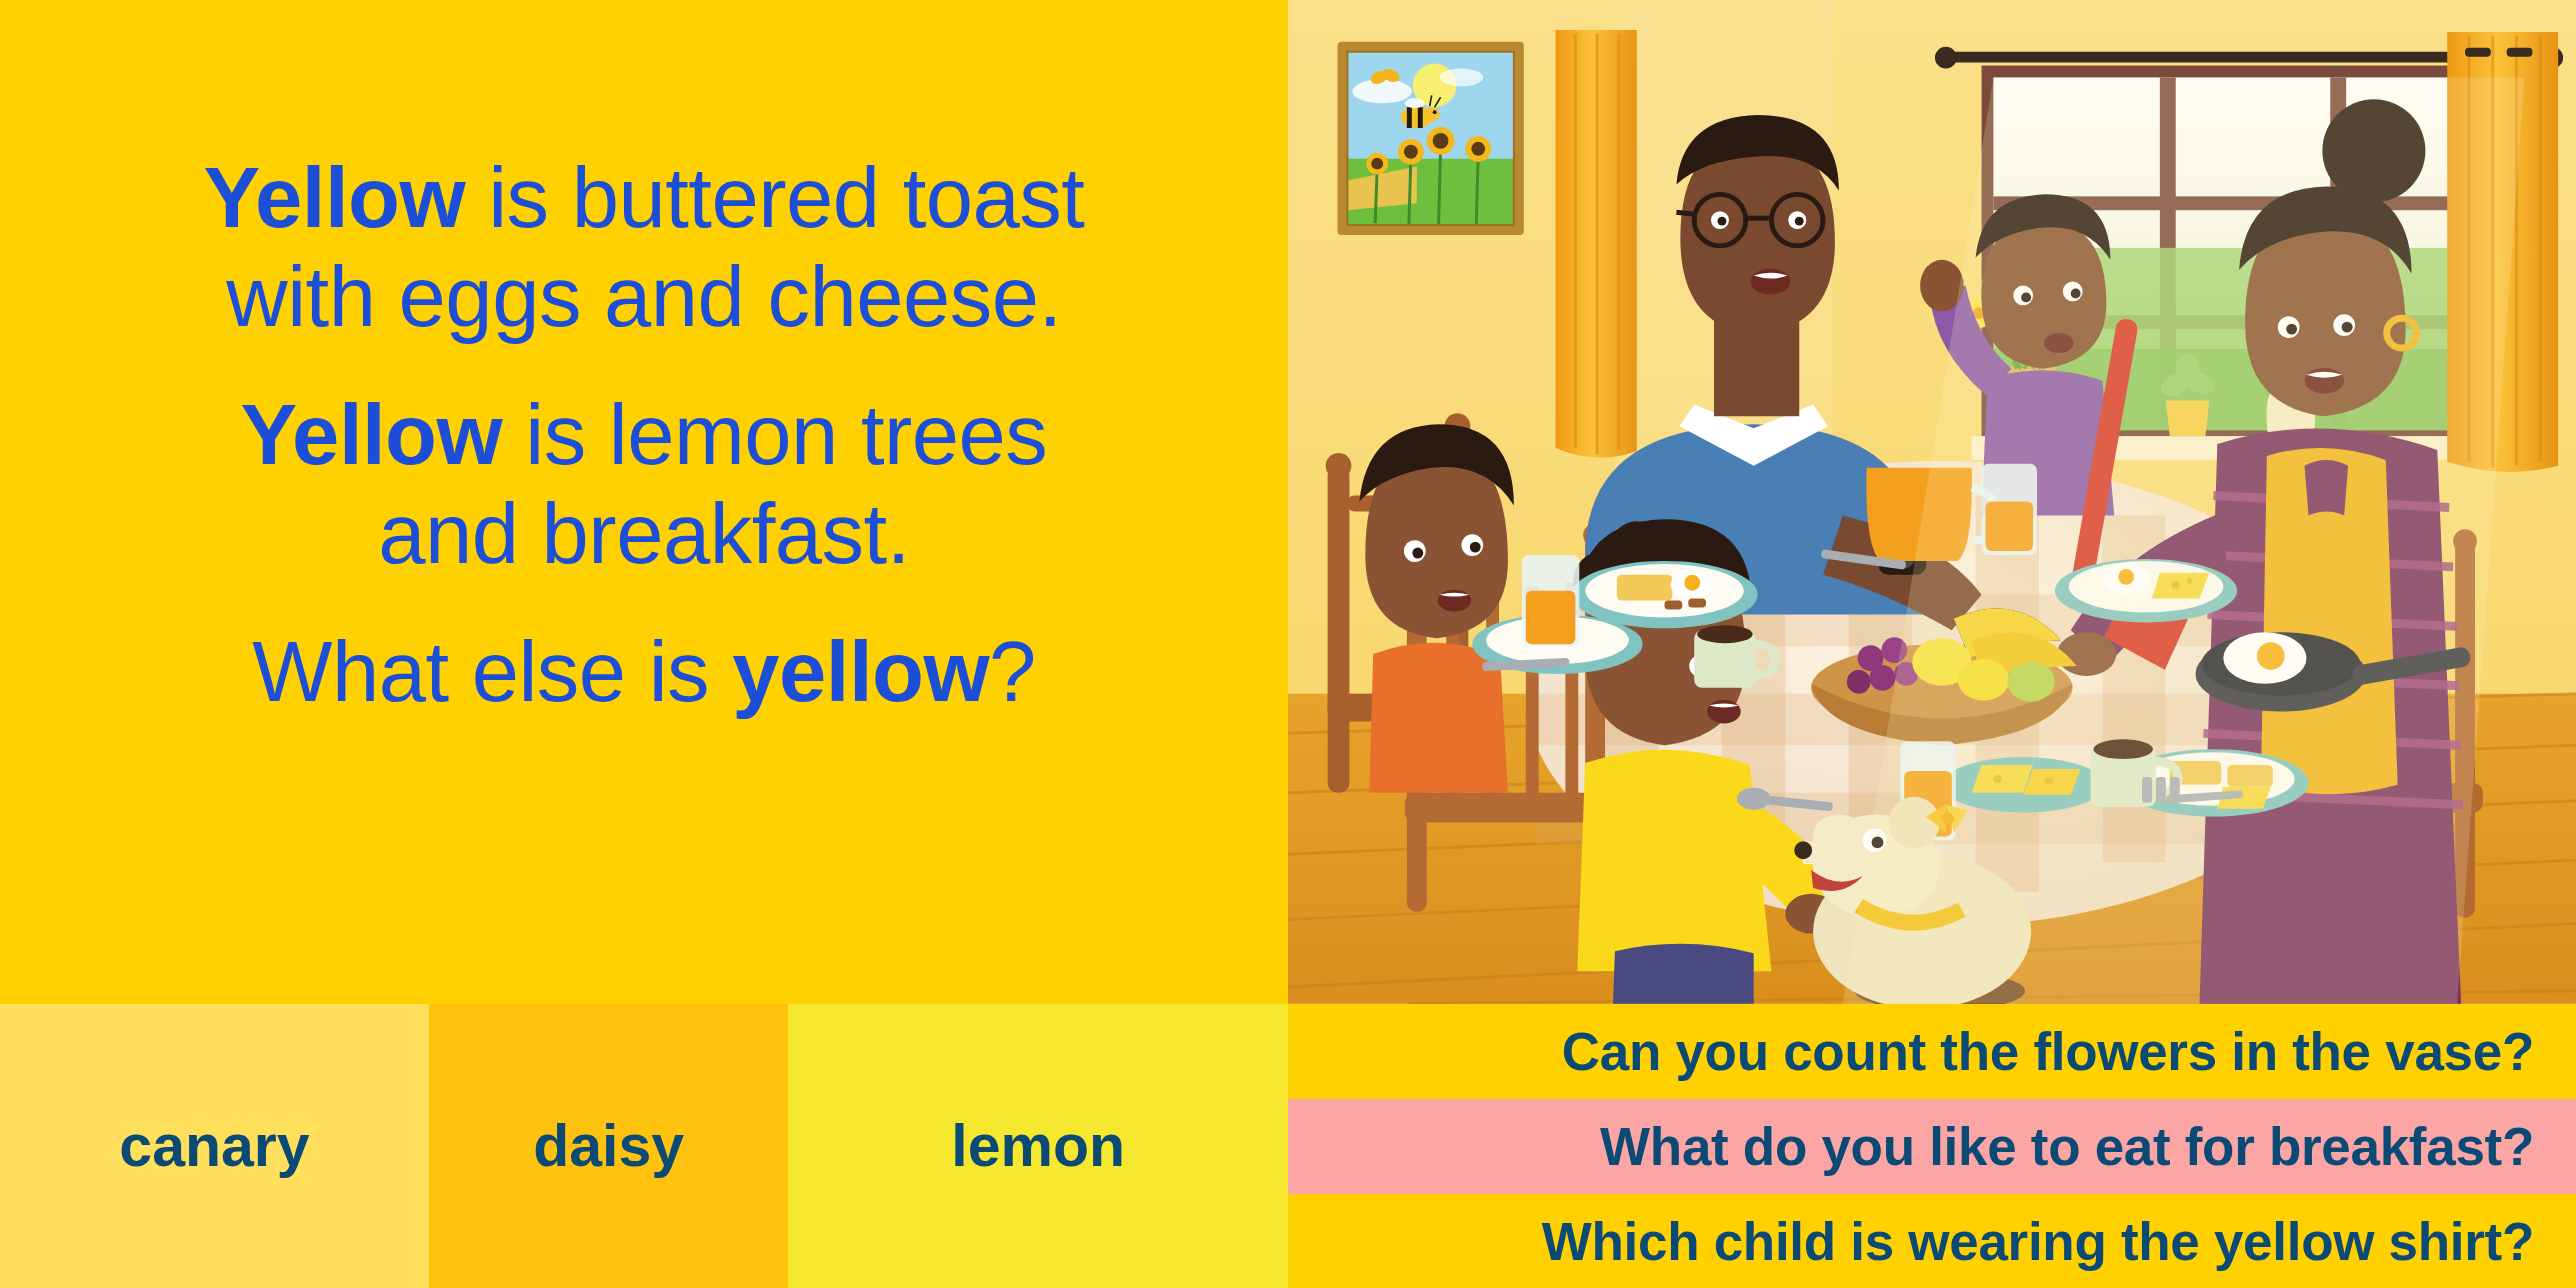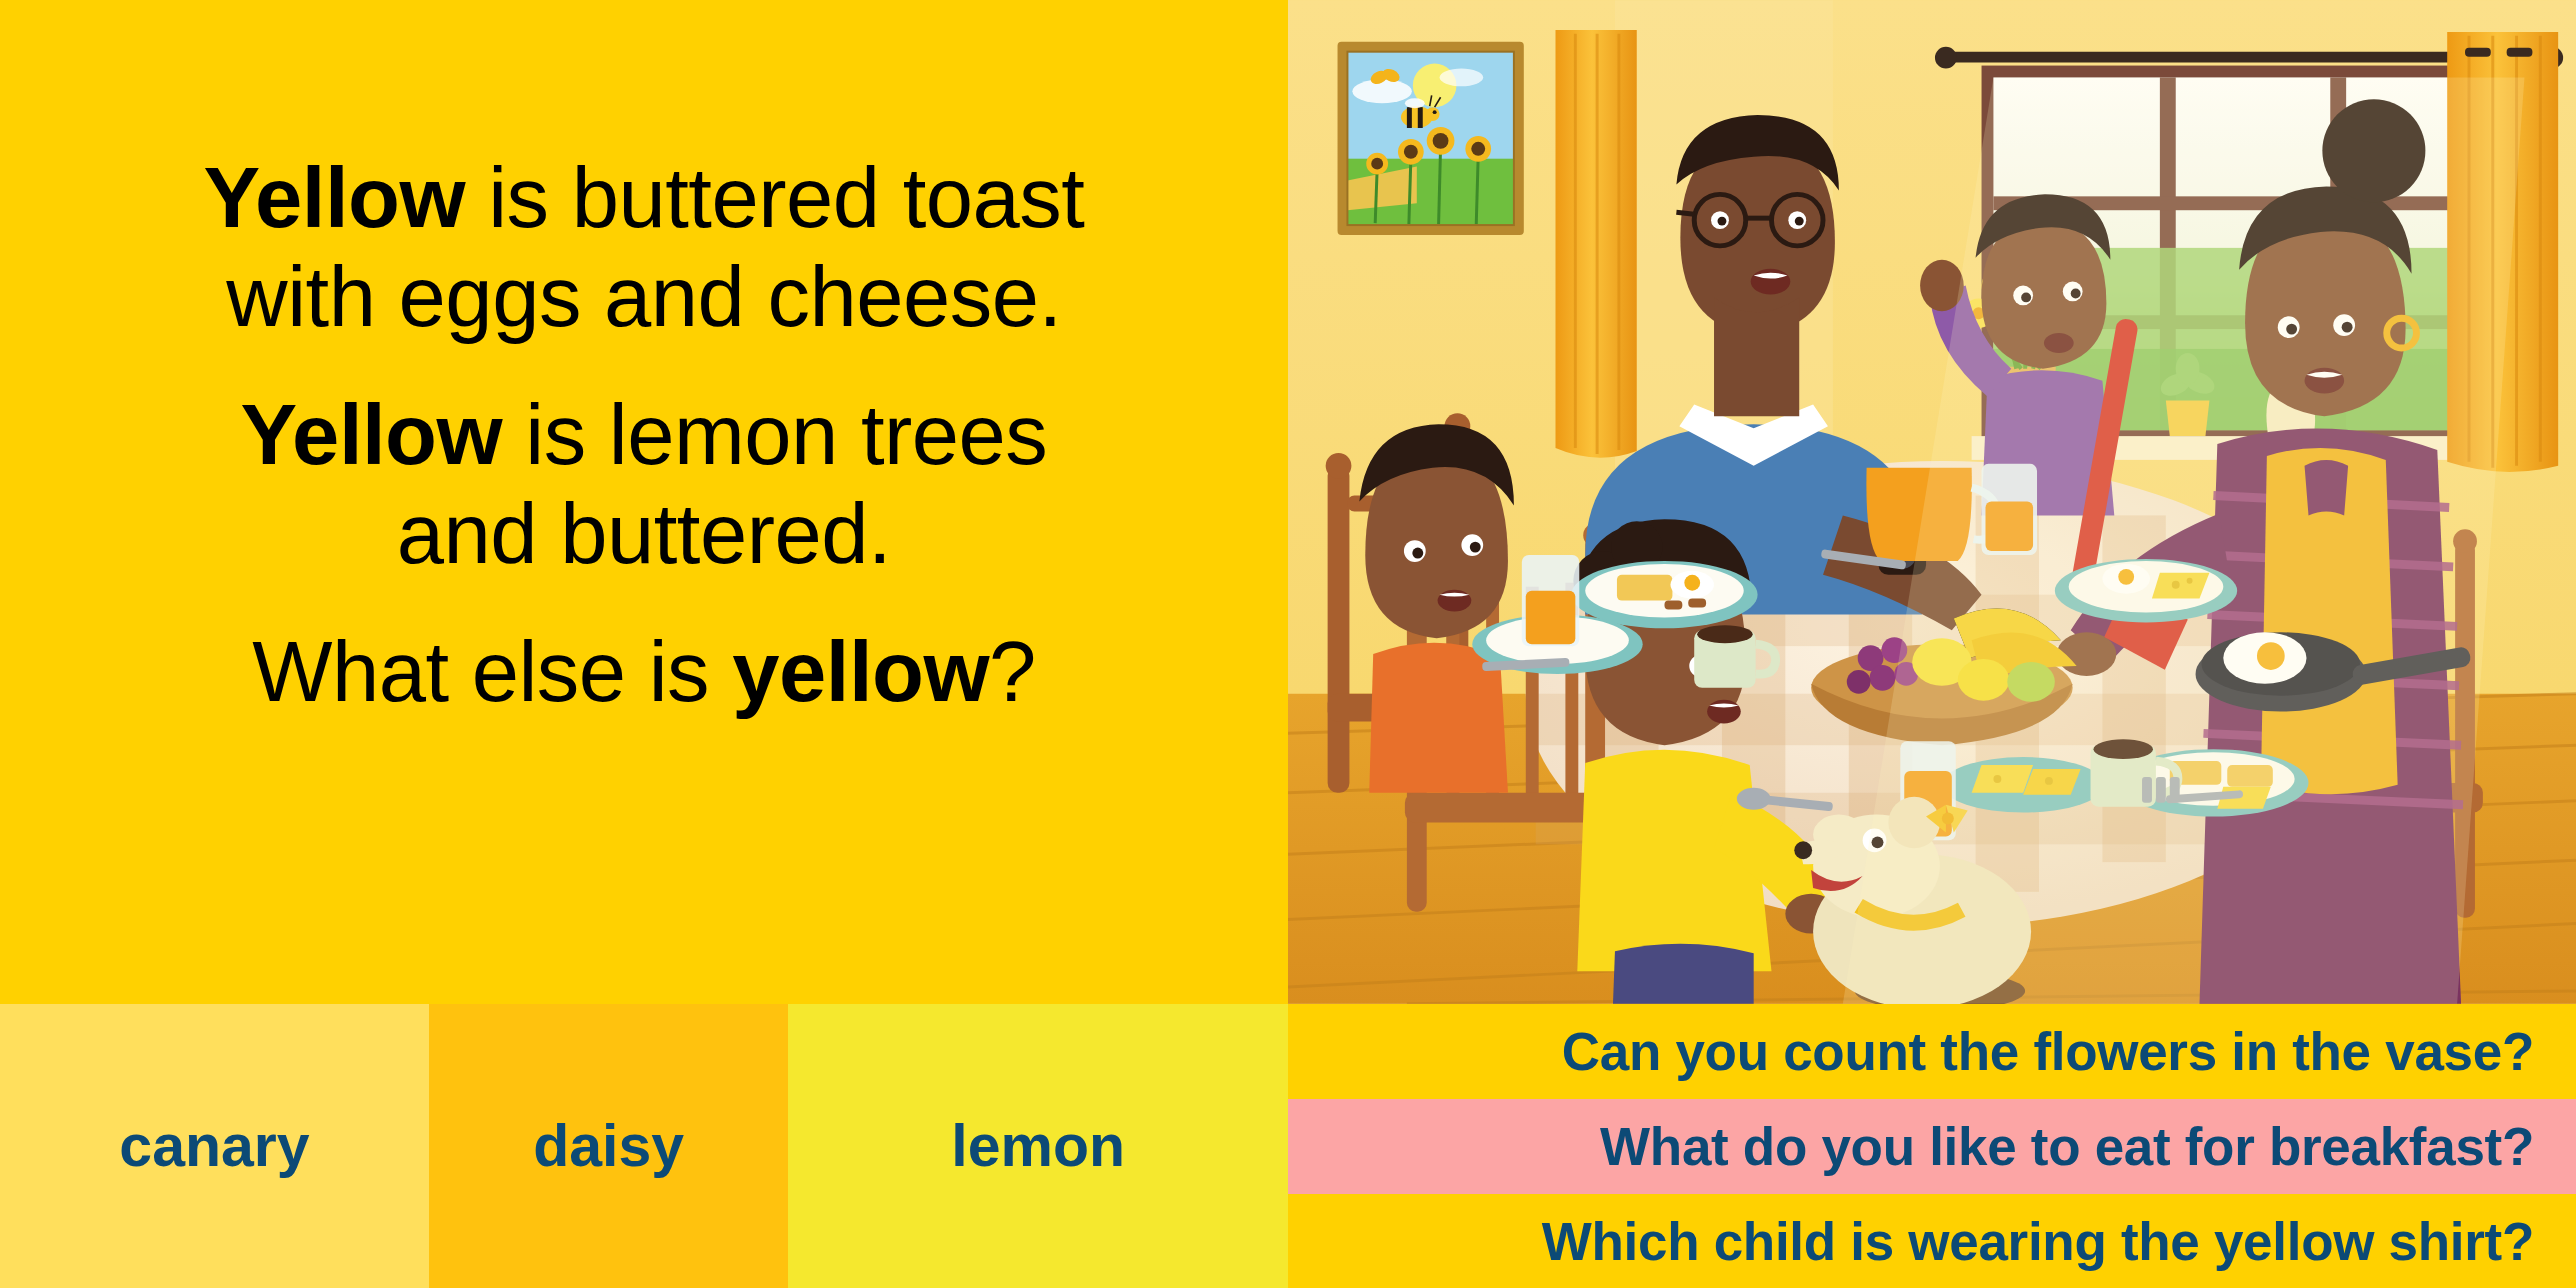--- a/index.html
+++ b/index.html
@@ -11,21 +11,21 @@
   #page{position:relative;width:2576px;height:1288px;overflow:hidden;}
 
   
   .left-panel{
     position:absolute;left:0;top:0;width:1288px;height:1004px;
     background:#FFD100;
   }
   .verse{
     position:absolute;left:0;top:149px;width:1288px;
     text-align:center;
-    color:#000000;
+    color:#1d4ed8;
     font-size:85px;
     line-height:1.16;
     letter-spacing:-0.5px;
   }
   .stanza{margin:0 0 40px 0;padding:0;}
   .stanza:last-child{margin-bottom:0;}
   .stanza .line{display:block;white-space:nowrap;}
   .kw{font-weight:bold;}
 
   
@@ -83,21 +83,21 @@
 <div id="page">
 
   <div class="left-panel">
     <div class="verse" id="verse-root">
         <p class="stanza">
           <span class="line"><span class="kw">Yellow</span><span> is buttered toast</span></span>
           <span class="line"><span>with eggs and cheese.</span></span>
         </p>
         <p class="stanza">
           <span class="line"><span class="kw">Yellow</span><span> is lemon trees</span></span>
-          <span class="line"><span>and buttered.</span></span>
+          <span class="line"><span>and breakfast.</span></span>
         </p>
         <p class="stanza">
           <span class="line"><span>What else is </span><span class="kw">yellow</span><span>?</span></span>
         </p>
       </div>
   </div>
 
   <div class="swatch-strip">
     <div class="swatch sw-canary" style="background: rgb(255, 223, 92);">
       <span class="swatch-label">canary</span>

